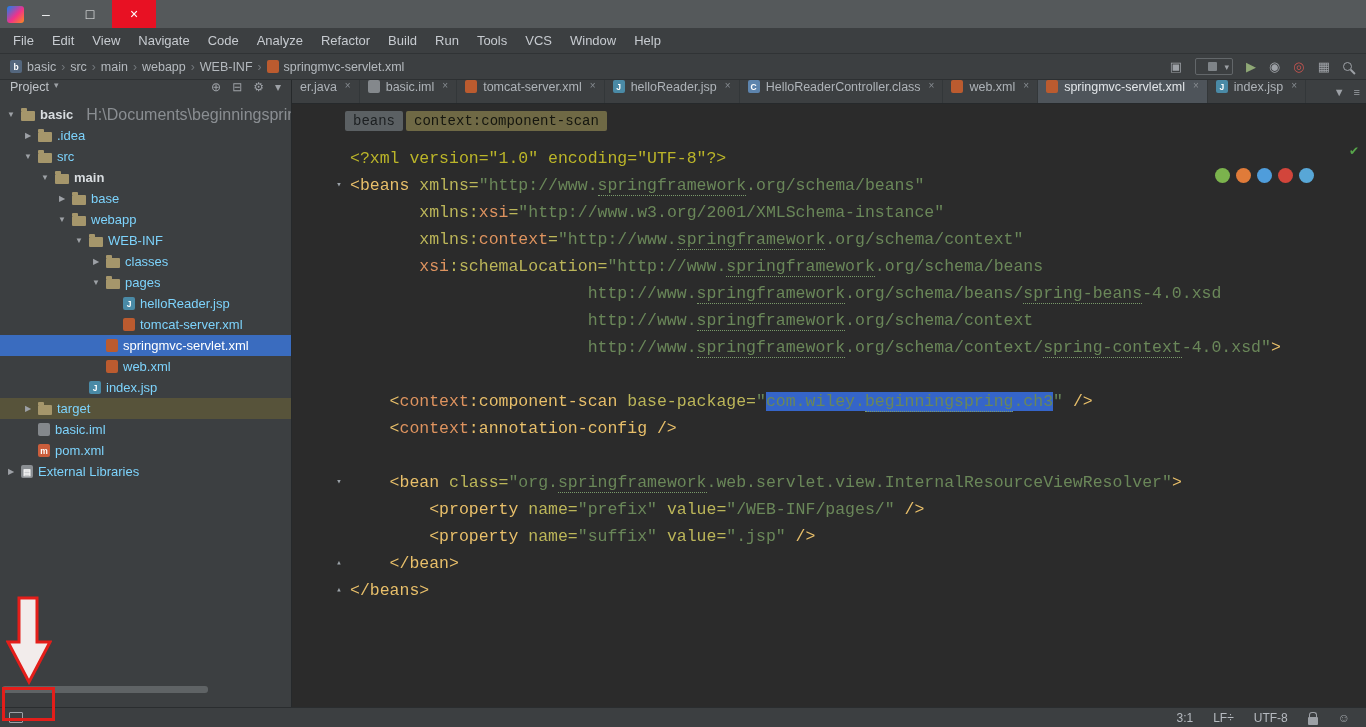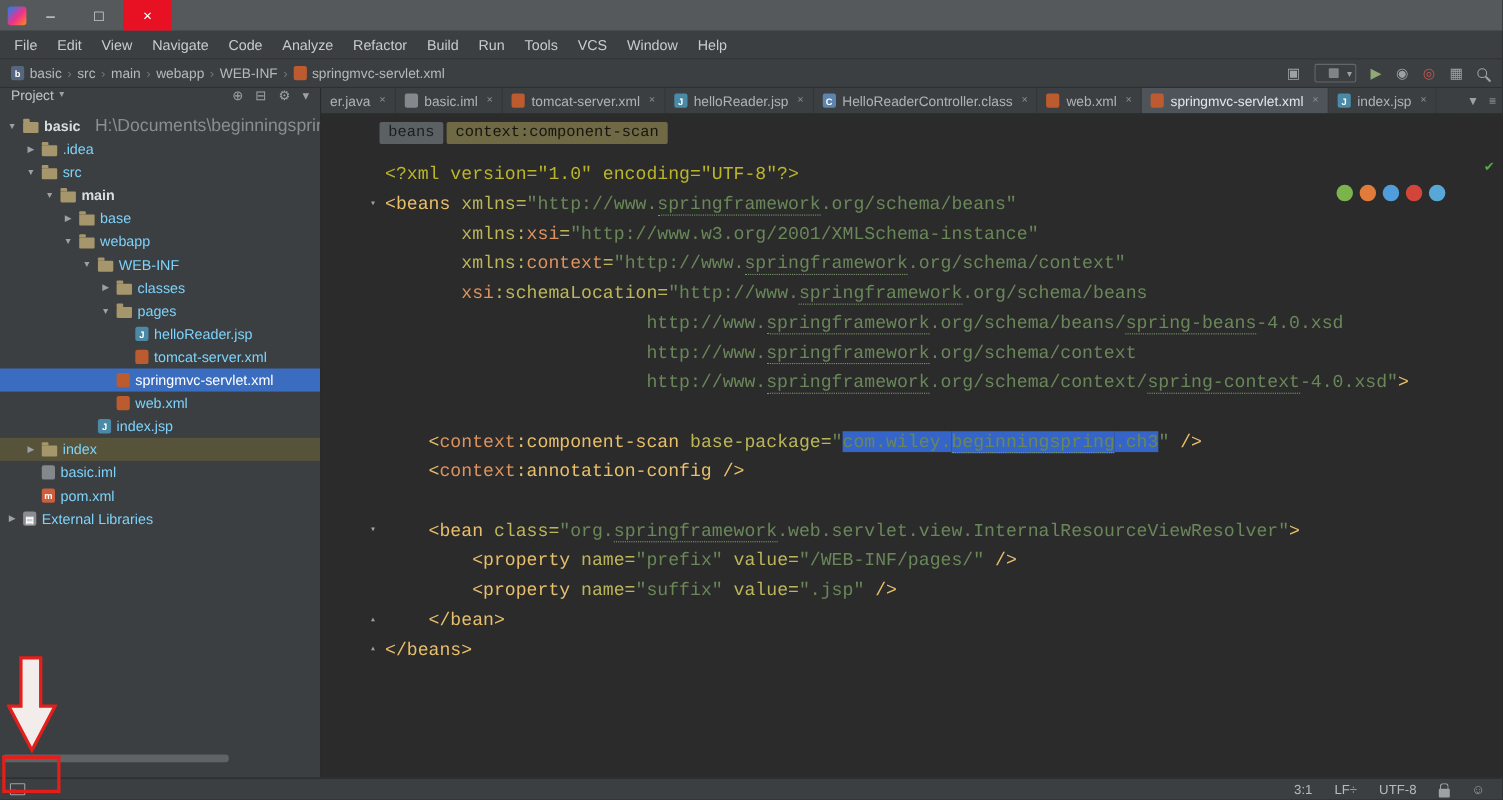--- a/index.html
+++ b/index.html
@@ -46,21 +46,21 @@
   .tree-hscroll{position:absolute;left:2px;top:606px;width:206px;height:7px;background:#5f6365;border-radius:3px}
 
   
   .ic-folder{position:relative;width:14px;height:10px;background:#a5966b;border-radius:1px;flex:none;margin-top:2px}
   .ic-folder::before{content:"";position:absolute;top:-3px;left:0;width:6px;height:3px;background:#a5966b;border-radius:1px 1px 0 0}
   .fi{width:12px;height:13px;border-radius:2px;flex:none;display:flex;align-items:center;justify-content:center;font-size:8.5px;font-weight:bold;color:#fff}
 
   
   .main-right{position:absolute;left:292px;top:80px;right:0;bottom:20px}
   .tabbar{height:24px;background:#3c3f41;display:flex;align-items:stretch;border-bottom:1px solid #26292b;position:relative;overflow:hidden}
-  .tab{display:flex;align-items:center;gap:6px;padding:0 8px;font-size:12.5px;color:#aeb3b8;border-right:1px solid #333739;flex:none}
+  .tab{display:flex;gap:6px;padding:0 8px;font-size:12.5px;color:#aeb3b8;border-right:1px solid #333739;flex:none}
   .tab.active{background:#4e545a;color:#e2e6e9}
   .tab-close{color:#878c91;font-size:10px;margin-left:2px}
   .tab-extras{position:absolute;right:6px;top:0;height:100%;display:flex;align-items:center;gap:9px;color:#9da1a6;font-size:11px;background:#3c3f41;padding-left:6px}
 
   .editor{position:absolute;left:0;top:24px;right:0;bottom:0;background:#2b2b2b;overflow:hidden}
   .crumbs-row{margin:7px 0 0 53px;display:flex;gap:3px;height:25px}
   .chip{font-family:"Liberation Mono",monospace;font-size:14px;padding:2px 8px;border-radius:2px;align-self:flex-start}
   .chip-normal{background:#5b6063;color:#1c1f21}
   .chip-current{background:#6f6945;color:#15160f}
 
@@ -239,21 +239,21 @@
         <span class="tr-label">web.xml</span>
       </div>
       <div class="tree-row" style="padding-left: 74px;">
         <span class="tr-arrow"></span>
         <span class="fi" style="background: rgb(74, 138, 166);">J</span>
         <span class="tr-label">index.jsp</span>
       </div>
       <div class="tree-row hl" style="padding-left: 23px;">
         <span class="tr-arrow">▶</span>
         <span class="ic-folder"></span>
-        <span class="tr-label">index</span>
+        <span class="tr-label">target</span>
       </div>
       <div class="tree-row" style="padding-left: 23px;">
         <span class="tr-arrow"></span>
         <span class="fi" style="background: rgb(132, 136, 140);"></span>
         <span class="tr-label">basic.iml</span>
       </div>
       <div class="tree-row" style="padding-left: 23px;">
         <span class="tr-arrow"></span>
         <span class="fi" style="background: rgb(203, 94, 60);">m</span>
         <span class="tr-label">pom.xml</span>

